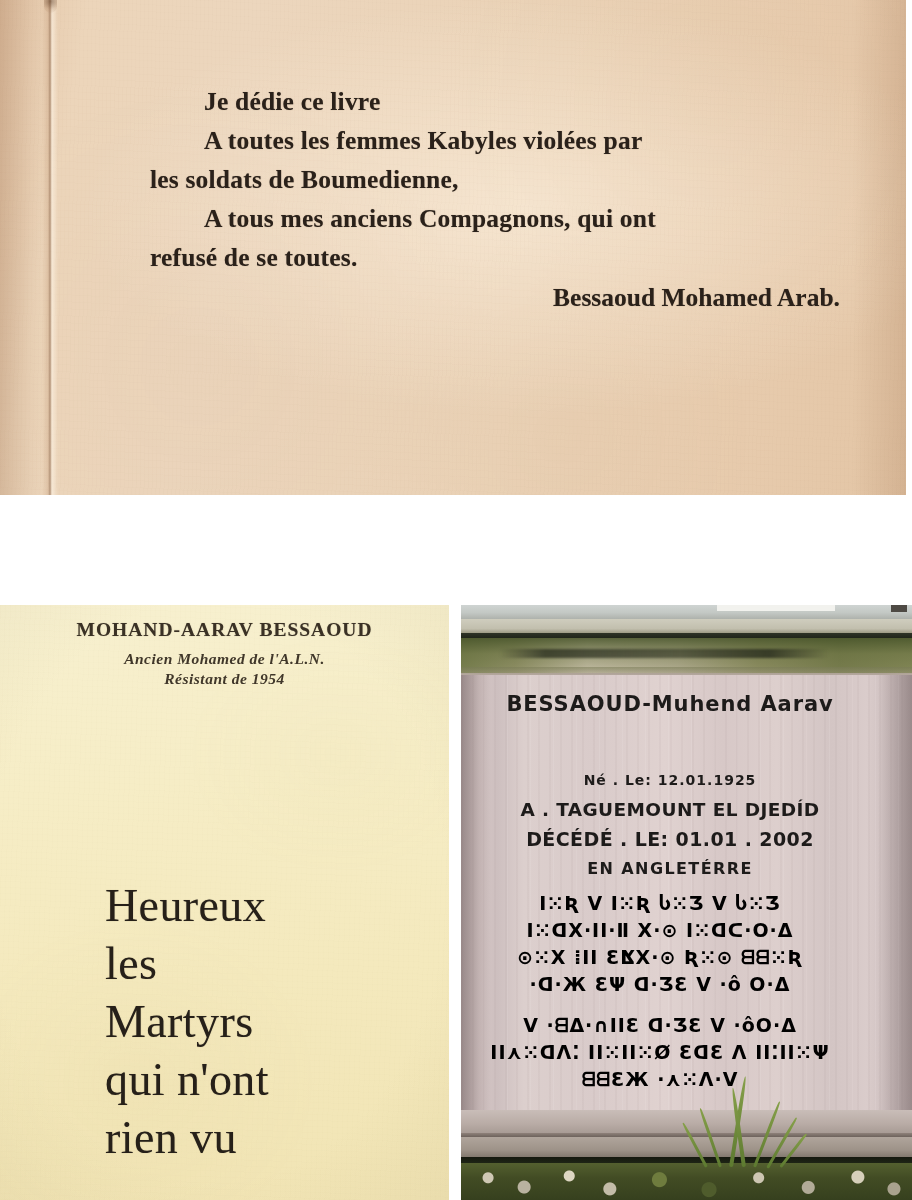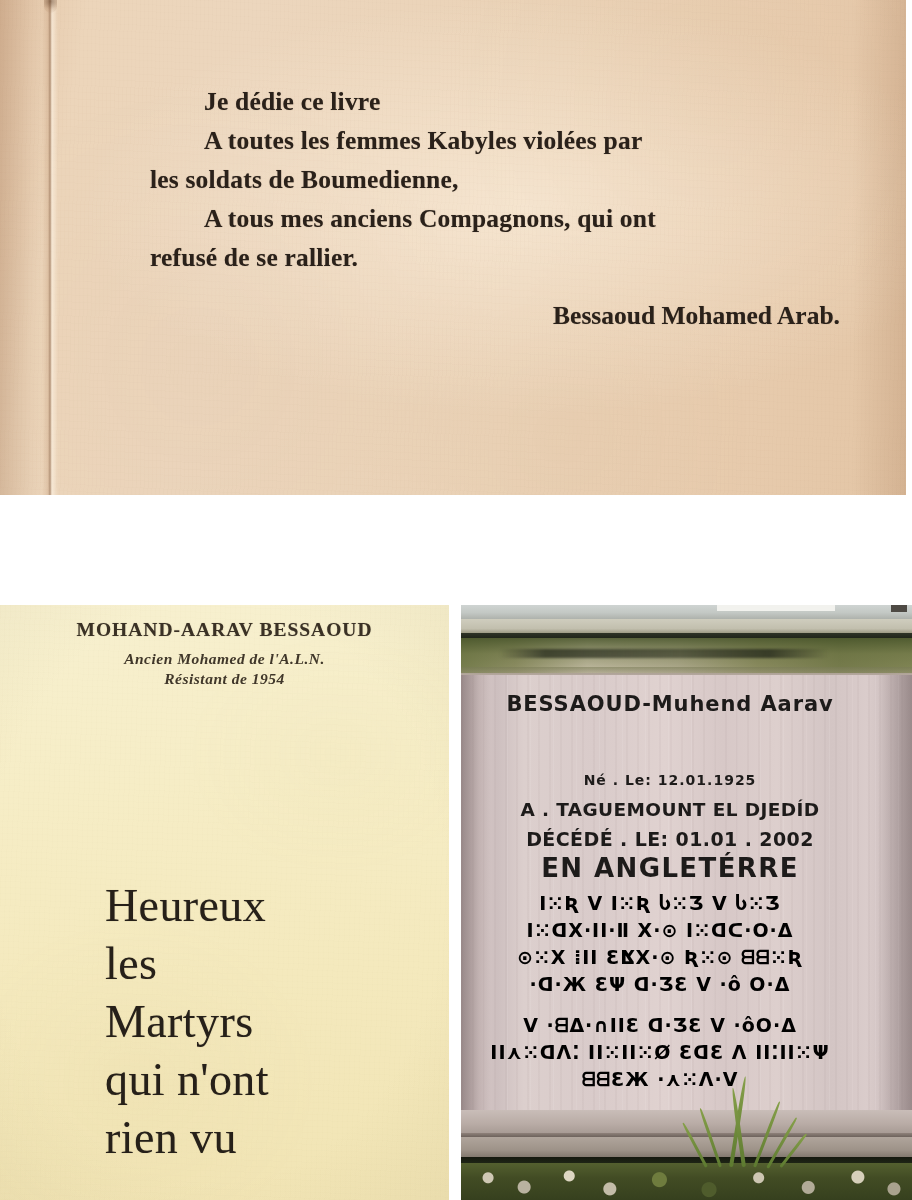--- a/index.html
+++ b/index.html
@@ -96,21 +96,21 @@
     font-size: 25.5px;
     line-height: 39px;
     letter-spacing: 0.2px;
     text-shadow: 0 0 1px rgba(60,40,24,0.35);
   }
   .dedication-text p { margin: 0; }
   .ded-indent { text-indent: 54px; }
   .dedication-signature {
     position: absolute;
     left: 150px;
-    top: 301px;
+    top: 283px;
     width: 690px;
     text-align: right;
     padding-right: 25px;
     color: #2a211a;
     font-family: "Liberation Serif", serif;
     font-weight: bold;
     font-size: 25.5px;
     text-shadow: 0 0 1px rgba(60,40,24,0.35);
   }
 
@@ -289,21 +289,21 @@
     font-size: 20px;
     line-height: 29.5px;
     letter-spacing: 0.6px;
     color: #1d1b1a;
   }
   .grave-latin div { white-space: nowrap; }
   .grave-latin .l1 { font-size: 21px; letter-spacing: 0.9px; }
   .grave-latin .l2 { font-size: 14px; letter-spacing: 1.0px; margin-top: 46px; }
   .grave-latin .l3 { font-size: 18.5px; letter-spacing: 0.4px; }
   .grave-latin .l4 { font-size: 19px; letter-spacing: 0.4px; }
-  .grave-latin .l5 { font-size: 26px; letter-spacing: 1.4px; }
+  .grave-latin .l5 { font-size: 16px; letter-spacing: 1.4px; }
 
   .grave-tifinagh {
     position: absolute;
     left: 0;
     top: 285px;
     width: 398px;
     text-align: center;
     font-family: "DejaVu Sans", sans-serif;
     font-weight: bold;
     font-size: 19px;
@@ -393,21 +393,21 @@
     <div class="edge-shade-left"></div>
     <div class="edge-shade-right"></div>
     <div class="gutter-fold"></div>
     <div class="gutter-notch"></div>
 
     <div class="dedication-text">
       <p class="ded-indent">Je dédie ce livre</p>
       <p class="ded-indent">A toutes les femmes Kabyles violées par</p>
       <p>les soldats de Boumedienne,</p>
       <p class="ded-indent">A tous mes anciens Compagnons, qui ont</p>
-      <p>refusé de se rallier.</p>
+      <p>refusé de se toutes.</p>
     </div>
 
     <div class="dedication-signature">Bessaoud Mohamed Arab.</div>
   </div>
 
   <div class="panel-cover">
     <div class="cover-grain"></div>
     <div class="cover-vignette"></div>
 
     <div class="cover-author">MOHAND-AARAV  BESSAOUD</div>

